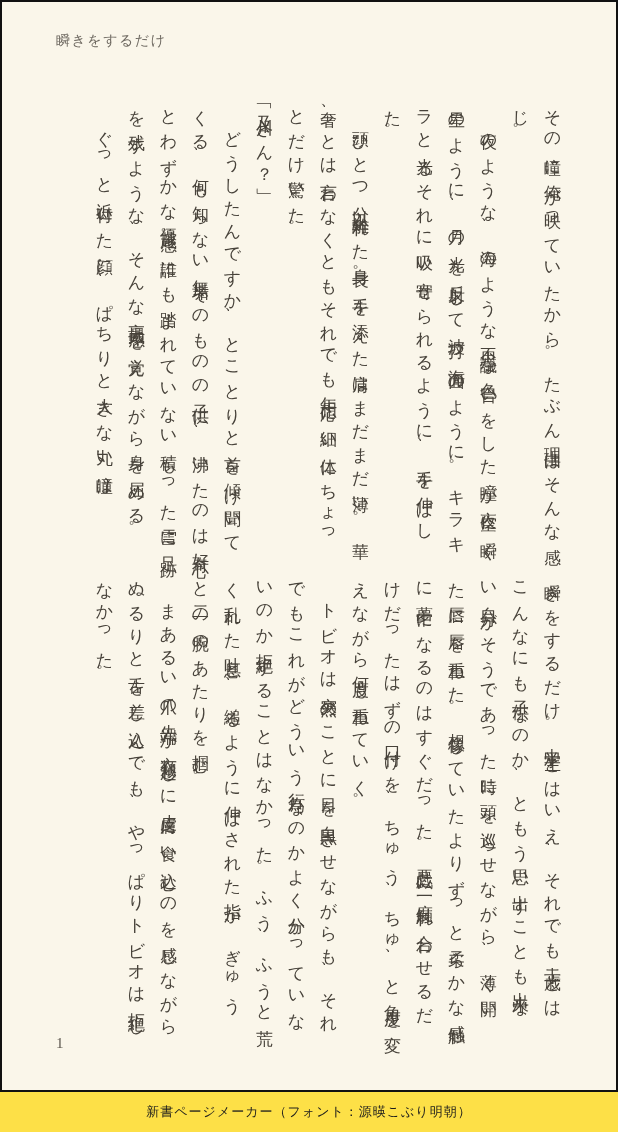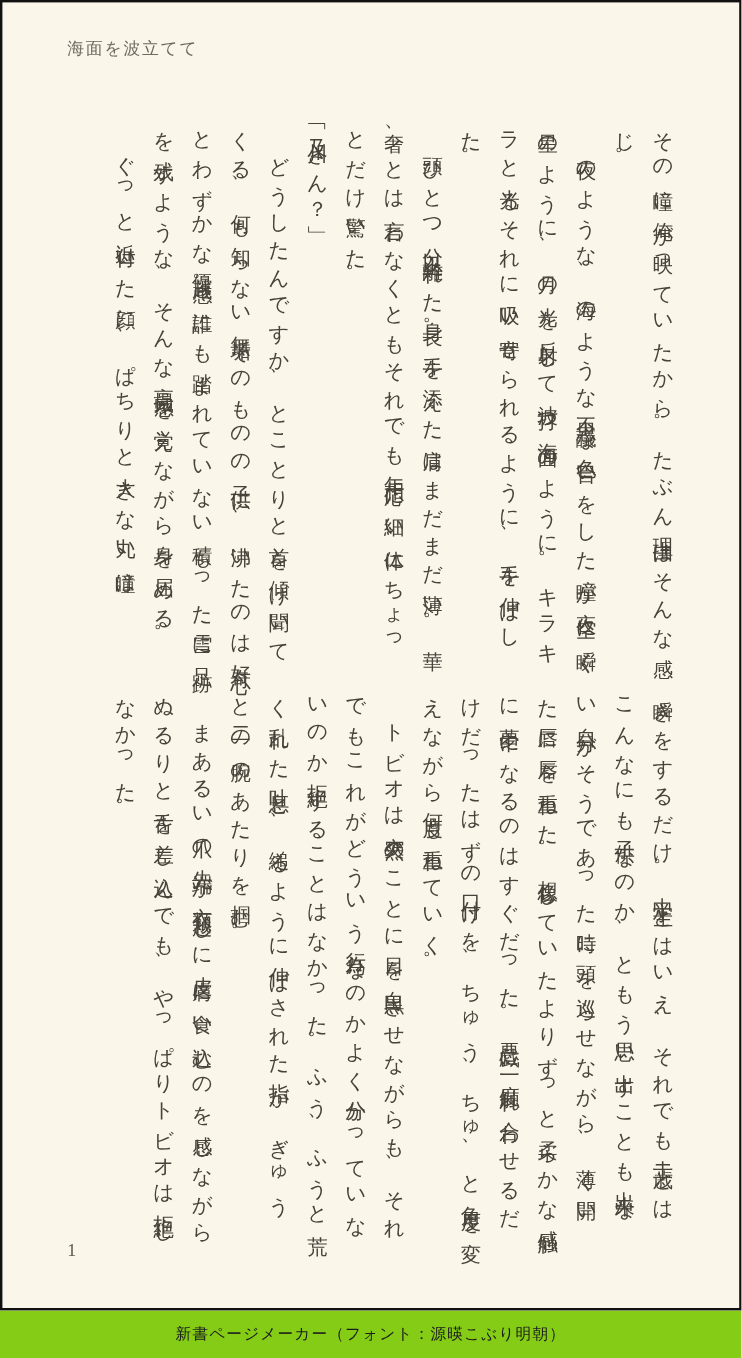--- a/index.html
+++ b/index.html
@@ -59,35 +59,35 @@
     color: #5c574f;
   }
   .page-number { font-size: 15px; }
   .author-credit { font-size: 16px; letter-spacing: 0.5px; }
   .caption-bar {
     width: 618px;
     height: 40px;
     display: flex;
     align-items: center;
     justify-content: center;
-    background: #84cc16;
+    background: #fde047;
   }
   .caption {
     font-size: 13px;
     color: #1c1c1c;
     letter-spacing: 1px;
     white-space: nowrap;
   }
 </style>
 </head>
 <body>
 
 <div class="page">
 
-  <div class="page-title">海面を波立てて</div>
+  <div class="page-title">瞬きをするだけ</div>
 
   <div class="vblock block-top">
     <p>その瞳に俺が映っていたから。たぶん理由はそんな感じ。</p>
     <p>　夜のような、海のような不思議な色合いをした瞳が夜空に瞬く星のように、月の光を反射して波打つ海面のように。キラキラと光るそれに吸い寄せられるように、手を伸ばした。</p>
     <p>　頭ひとつ分以上離れた身長。手を添えた肩はまだまだ薄い。華奢、とは言わなくともそれでも年相応に細い体にちょっとだけ驚いた。</p>
     <p>「及川さん？」</p>
     <p>　どうしたんですか、とことりと首を傾げ聞いてくる、何も知らない無垢そのものの子供に、沸いたのは好奇心とわずかな優越感。誰にも踏まれていない積もった雪に足跡を残すような、そんな高揚感を覚えながら身を屈める。</p>
     <p>　ぐっと近付いた顔に、ぱちりと大きな丸い瞳は</p>
   </div>
 

